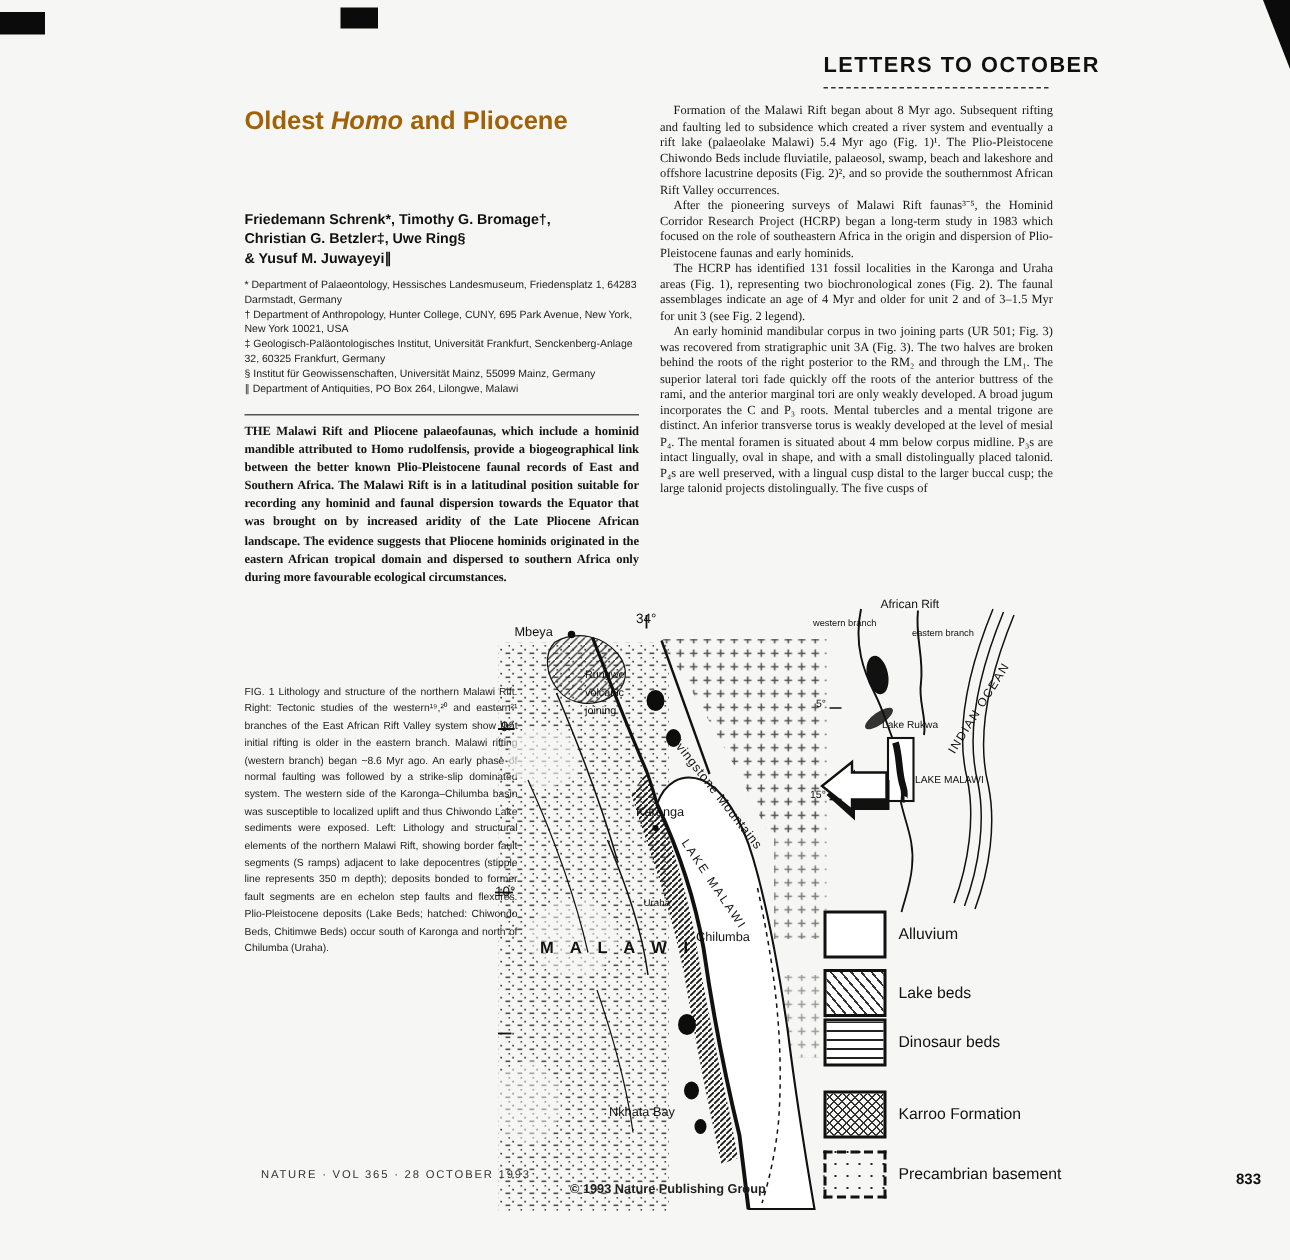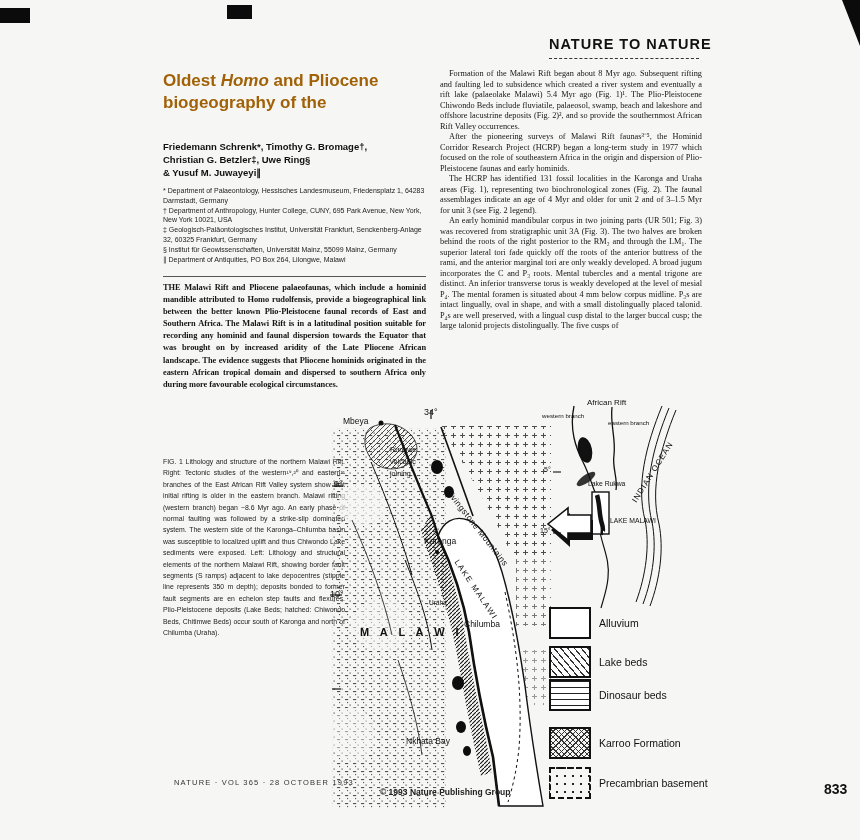--- a/index.html
+++ b/index.html
@@ -48,54 +48,53 @@
   .sw-dots{border:2px dashed #111;
            background:radial-gradient(circle,#222 0.8px,transparent 0.9px);
            background-size:8px 8px;background-position:2px 3px;}
   .llabel{margin-left:8px;font-size:10.5px;color:#111;}
   
   .journal{left:174px;top:778px;font-family:"Liberation Sans",sans-serif;font-size:7.5px;
            letter-spacing:1.2px;color:#333;}
   .copyright{left:380px;top:787px;font-family:"Liberation Sans",sans-serif;font-weight:700;
              font-size:8.5px;color:#222;}
   .pageno{left:824px;top:781px;font-family:"Liberation Sans",sans-serif;font-weight:700;
-          font-size:14px;color:#111;}
+          font-size:10px;color:#111;}
 </style>
 </head>
 <body>
 
 <div class="abs art" style="left:0;top:8px;width:30px;height:15px;"></div>
 <div class="abs art" style="left:227px;top:5px;width:25px;height:14px;"></div>
 <div class="abs art3" style="right:0;top:0;"></div>
 
-<div class="abs banner">NATURE TO NATURE</div>
+<div class="abs banner">LETTERS TO OCTOBER</div>
 <div class="abs banner-rule"></div>
 
 <div class="abs title">
   <div><span>Oldest </span><span class="it">Homo</span><span> and Pliocene</span></div>
-  <div>biogeography of the</div>
 </div>
 <div class="abs authors">
   <div>Friedemann Schrenk*, Timothy G. Bromage†,</div>
   <div>Christian G. Betzler‡, Uwe Ring§</div>
   <div>&amp; Yusuf M. Juwayeyi∥</div>
 </div>
 <div class="abs affil">
   <div>* Department of Palaeontology, Hessisches Landesmuseum, Friedensplatz 1, 64283 Darmstadt, Germany</div>
   <div>† Department of Anthropology, Hunter College, CUNY, 695 Park Avenue, New York, New York 10021, USA</div>
   <div>‡ Geologisch-Paläontologisches Institut, Universität Frankfurt, Senckenberg-Anlage 32, 60325 Frankfurt, Germany</div>
   <div>§ Institut für Geowissenschaften, Universität Mainz, 55099 Mainz, Germany</div>
   <div>∥ Department of Antiquities, PO Box 264, Lilongwe, Malawi</div>
 </div>
 <div class="abs col-rule"></div>
 <div class="abs abstract">THE Malawi Rift and Pliocene palaeofaunas, which include a hominid mandible attributed to Homo rudolfensis, provide a biogeographical link between the better known Plio-Pleistocene faunal records of East and Southern Africa. The Malawi Rift is in a latitudinal position suitable for recording any hominid and faunal dispersion towards the Equator that was brought on by increased aridity of the Late Pliocene African landscape. The evidence suggests that Pliocene hominids originated in the eastern African tropical domain and dispersed to southern Africa only during more favourable ecological circumstances.</div>
 
 <div class="abs rightcol">
   <p>Formation of the Malawi Rift began about 8 Myr ago. Subsequent rifting and faulting led to subsidence which created a river system and eventually a rift lake (palaeolake Malawi) 5.4 Myr ago (Fig. 1)¹. The Plio-Pleistocene Chiwondo Beds include fluviatile, palaeosol, swamp, beach and lakeshore and offshore lacustrine deposits (Fig. 2)², and so provide the southernmost African Rift Valley occurrences.</p>
-  <p>After the pioneering surveys of Malawi Rift faunas³⁻⁵, the Hominid Corridor Research Project (HCRP) began a long-term study in 1977 which focused on the role of southeastern Africa in the origin and dispersion of Plio-Pleistocene faunas and early hominids.</p>
+  <p>After the pioneering surveys of Malawi Rift faunas³⁻⁵, the Hominid Corridor Research Project (HCRP) began a long-term study in 1983 which focused on the role of southeastern Africa in the origin and dispersion of Plio-Pleistocene faunas and early hominids.</p>
   <p>The HCRP has identified 131 fossil localities in the Karonga and Uraha areas (Fig. 1), representing two biochronological zones (Fig. 2). The faunal assemblages indicate an age of 4 Myr and older for unit 2 and of 3–1.5 Myr for unit 3 (see Fig. 2 legend).</p>
   <p>An early hominid mandibular corpus in two joining parts (UR 501; Fig. 3) was recovered from stratigraphic unit 3A (Fig. 3). The two halves are broken behind the roots of the right posterior to the RM₂ and through the LM₁. The superior lateral tori fade quickly off the roots of the anterior buttress of the rami, and the anterior marginal tori are only weakly developed. A broad jugum incorporates the C and P₃ roots. Mental tubercles and a mental trigone are distinct. An inferior transverse torus is weakly developed at the level of mesial P₄. The mental foramen is situated about 4 mm below corpus midline. P₃s are intact lingually, oval in shape, and with a small distolingually placed talonid. P₄s are well preserved, with a lingual cusp distal to the larger buccal cusp; the large talonid projects distolingually. The five cusps of</p>
 </div>
 
 <div class="abs caption">FIG. 1 Lithology and structure of the northern Malawi Rift. Right: Tectonic studies of the western¹⁹,²⁰ and eastern²¹ branches of the East African Rift Valley system show that initial rifting is older in the eastern branch. Malawi rifting (western branch) began ~8.6 Myr ago. An early phase of normal faulting was followed by a strike-slip dominated system. The western side of the Karonga–Chilumba basin was susceptible to localized uplift and thus Chiwondo Lake sediments were exposed. Left: Lithology and structural elements of the northern Malawi Rift, showing border fault segments (S ramps) adjacent to lake depocentres (stipple line represents 350 m depth); deposits bonded to former fault segments are en echelon step faults and flexures. Plio-Pleistocene deposits (Lake Beds; hatched: Chiwondo Beds, Chitimwe Beds) occur south of Karonga and north of Chilumba (Uraha).</div>
 
 <div class="abs mapbox">
   <svg viewBox="328 405 225 405" width="225" height="405">
     <defs>
       <pattern id="stip" width="8" height="8" patternUnits="userSpaceOnUse">

